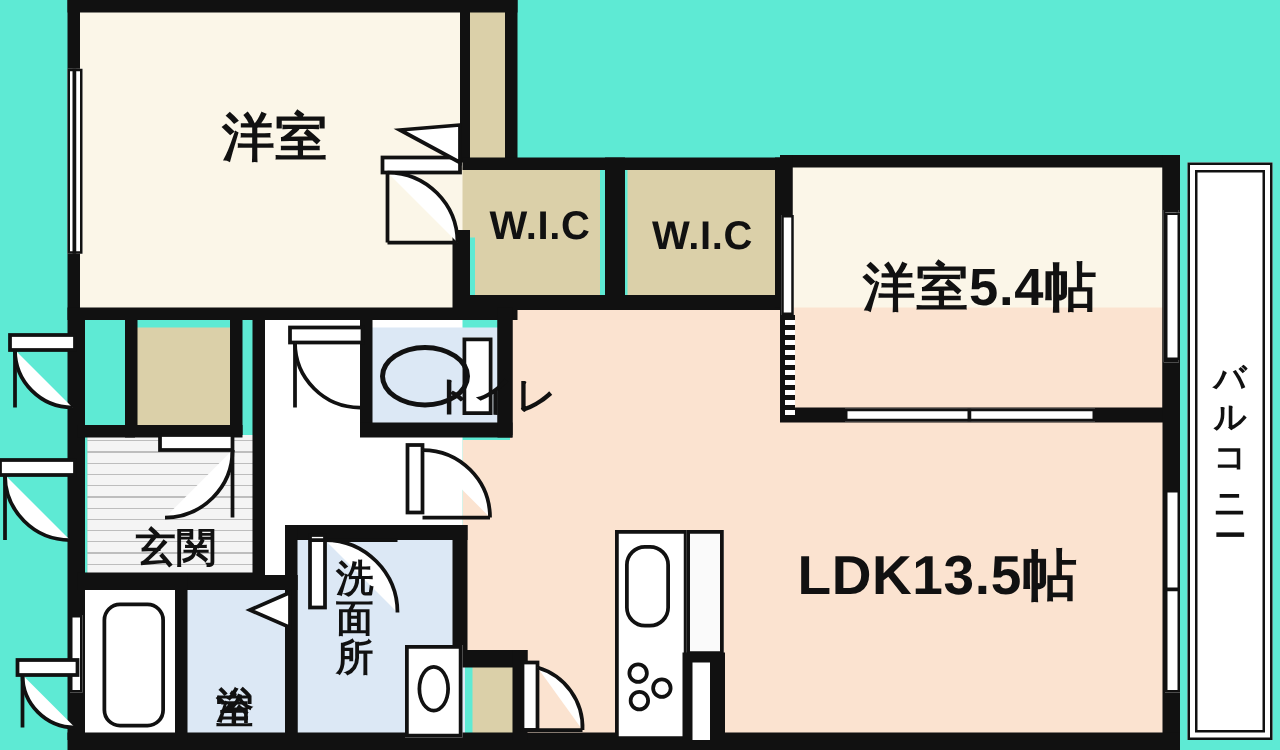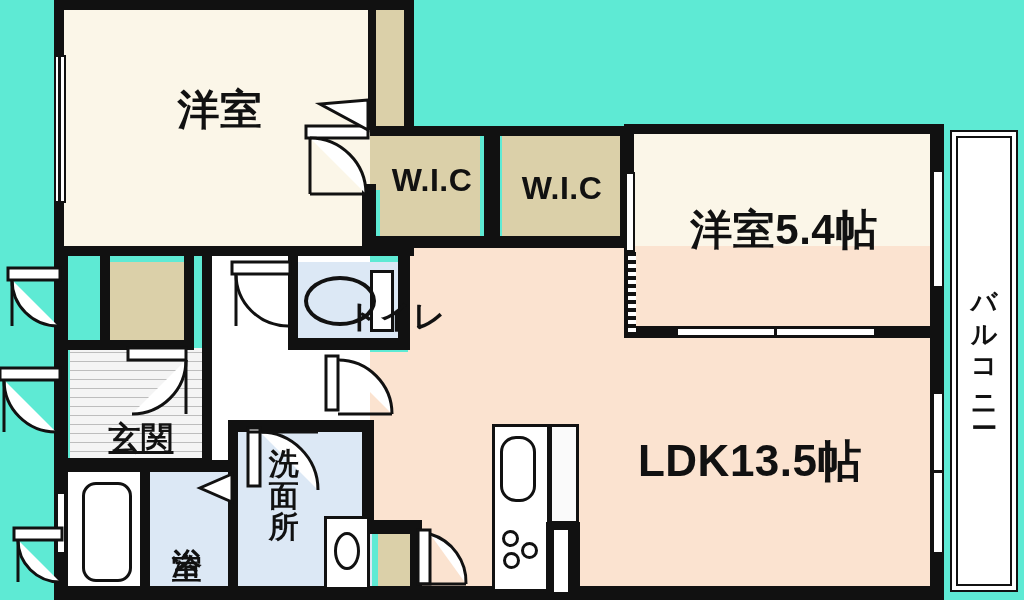--- a/index.html
+++ b/index.html
@@ -219,21 +219,21 @@
   <div class="lbl md" style="left:382px;top:164px;width:100px;">W.I.C</div>
   <div class="lbl md" style="left:510px;top:172px;width:104px;">W.I.C</div>
 
   <div class="lbl lg" style="left:652px;top:208px;width:264px;">洋室5.4帖</div>
 
   <div class="lbl xl" style="left:610px;top:438px;width:280px;">LDK13.5帖</div>
 
 
   <div class="lbl md" style="left:296px;top:300px;width:104px;margin-left:48px;">トイレ</div>
 
-  <div class="lbl md" style="left:86px;top:422px;width:110px;text-decoration:underline;">玄関</div>
+  <div class="lbl md" style="left:86px;top:422px;width:110px;">玄関</div>
 
   <div class="lbl sm" style="left:158px;top:506px;width:58px;">
     <div style="writing-mode:vertical-rl;text-orientation:upright;display:inline-block;font-size:30px;letter-spacing:2px;">浴室</div>
   </div>
 
   <div class="lbl sm" style="left:262px;top:448px;width:44px;">
     <div style="font-size:30px;">洗</div>
     <div style="font-size:30px;">面</div>
     <div style="font-size:30px;">所</div>
   </div>

